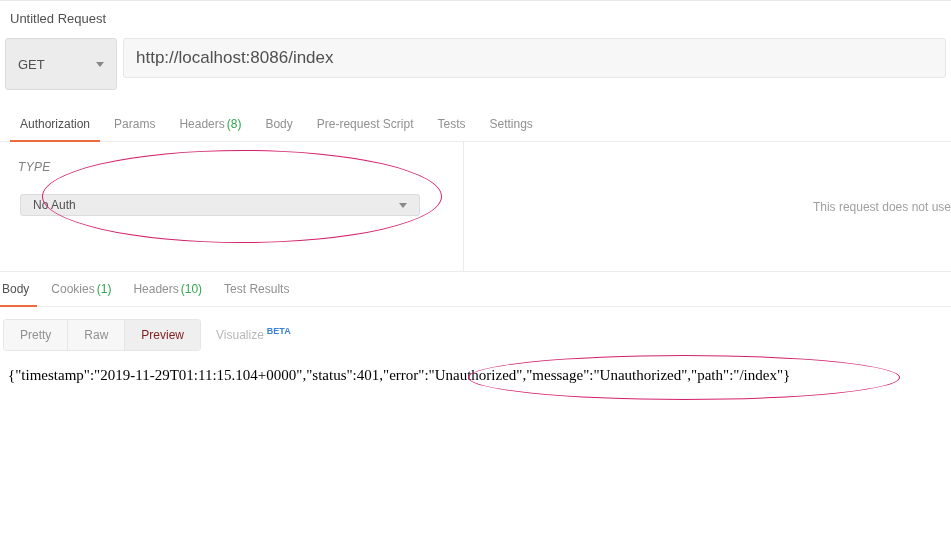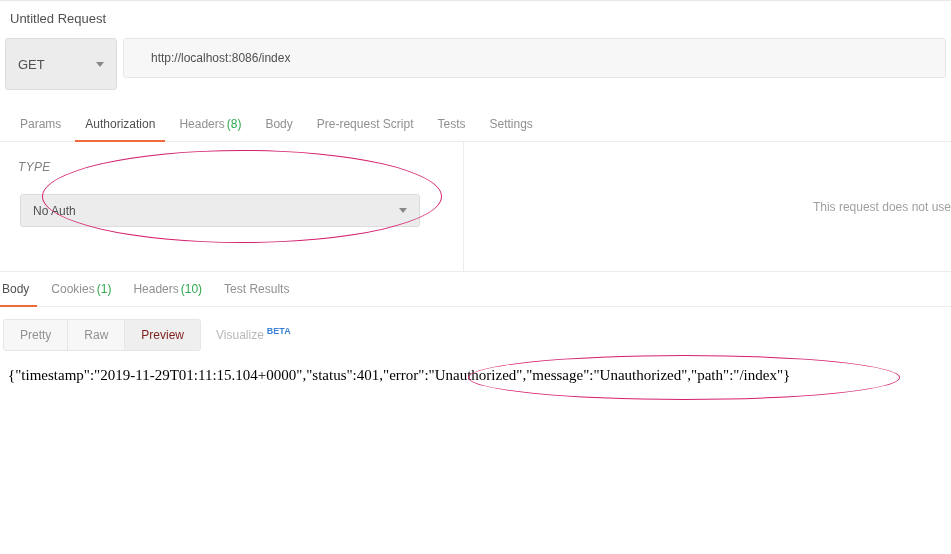--- a/index.html
+++ b/index.html
@@ -2,30 +2,30 @@
 <html><head>
 <meta charset="utf-8">
 <style>
 * { box-sizing: border-box; margin: 0; padding: 0; }
 body { font-family: -apple-system, BlinkMacSystemFont, "Segoe UI", Arial, sans-serif; font-size: 12px; color: #505050; background: #fff; width: 951px; height: 554px; overflow: hidden; position: relative; }
 .top-border { border-top: 1px solid #e8e8e8; }
 .title-row { padding: 10px 10px 12px 10px; font-size: 13px; color: #505050; }
 .req-bar { display: flex; gap: 6px; padding: 0 5px 18px 5px; }
 .method-select { display: flex; align-items: center; justify-content: space-between; width: 112px; height: 52px; background: #ececec; border: 1px solid #dcdcdc; border-radius: 3px; padding: 0 12px; font-size: 13px; color: #505050; cursor: pointer; }
 .caret { width: 0; height: 0; border-left: 4px solid transparent; border-right: 4px solid transparent; border-top: 5px solid #888; }
-.url-input { flex: 1; height: 40px; background: #f7f7f7; border: 1px solid #e6e6e6; border-radius: 3px; padding: 0 27px; font-size: 12px; color: #505050; display: flex; align-items: center; }
+.url-input { flex: 1; height: 40px; background: #f7f7f7; border: 1px solid #e6e6e6; border-radius: 3px; padding: 0 12px; font-size: 17px; color: #505050; display: flex; align-items: center; }
 .tabs-row { display: flex; align-items: center; border-bottom: 1px solid #ececec; padding: 0 8px; }
 .tab { padding: 9px 12px 10px 12px; font-size: 12px; color: #909090; cursor: pointer; position: relative; white-space: nowrap; }
 .tab.active { color: #505050; }
 .tab.active::after { content: ""; position: absolute; left: 2px; right: 2px; bottom: -1px; height: 2px; background: #ed6b3c; }
 .count-green { color: #2fa84f; margin-left: 2px; }
 .auth-area { display: flex; border-bottom: 1px solid #ececec; min-height: 130px; }
 .auth-left { width: 464px; border-right: 1px solid #ececec; padding: 18px 18px 42px 18px; position: relative; }
 .type-label { font-size: 12px; color: #808080; letter-spacing: 0.3px; margin-bottom: 20px; font-style: italic; }
-.type-select { display: flex; align-items: center; justify-content: space-between; width: 400px; height: 33px; background: #ececec; border: 1px solid #dcdcdc; border-radius: 3px; padding: 0 12px; font-size: 12px; color: #505050; cursor: pointer; margin-left: 2px; }
+.type-select { display: flex; align-items: center; justify-content: space-between; width: 400px; height: 22px; background: #ececec; border: 1px solid #dcdcdc; border-radius: 3px; padding: 0 12px; font-size: 12px; color: #505050; cursor: pointer; margin-left: 2px; }
 .auth-right { flex: 1; display: flex; align-items: center; justify-content: flex-end; padding: 0 0 0 12px; color: #a0a0a0; font-size: 12px; }
 .resp-tabs { display: flex; align-items: center; border-bottom: 1px solid #ececec; padding: 0 0; margin-top: 0; }
 .resp-tab { padding: 10px 12px 10px 2px; margin-right: 8px; font-size: 12px; color: #909090; cursor: pointer; position: relative; }
 .resp-tab:first-child { padding-left: 2px; }
 .resp-tab.active { color: #505050; }
 .resp-tab.active::after { content: ""; position: absolute; left: -2px; right: 4px; bottom: -1px; height: 2px; background: #ed6b3c; }
 .view-row { display: flex; align-items: stretch; margin-top: 12px; gap: 0; padding-left: 3px; }
 .seg { display: flex; border: 1px solid #e6e6e6; border-radius: 3px; overflow: hidden; background: #f7f7f7; }
 .seg-btn { padding: 8px 16px; font-size: 12px; color: #909090; cursor: pointer; border-right: 1px solid #e6e6e6; background: #f7f7f7; }
 .seg-btn:last-child { border-right: none; }
@@ -46,22 +46,22 @@
   <div class="method-select">
     <span>GET</span>
     <span class="caret"></span>
   </div>
   <div class="url-input">
     <span>http://localhost:8086/index</span>
   </div>
 </div>
 
 <div class="tabs-row">
+  <div class="tab active"><span>Authorization</span></div>
   <div class="tab"><span>Params</span></div>
-  <div class="tab active"><span>Authorization</span></div>
   <div class="tab"><span>Headers</span><span class="count-green">(8)</span></div>
   <div class="tab"><span>Body</span></div>
   <div class="tab"><span>Pre-request Script</span></div>
   <div class="tab"><span>Tests</span></div>
   <div class="tab"><span>Settings</span></div>
 </div>
 
 <div class="auth-area">
   <div class="auth-left">
     <div class="type-label">TYPE</div>

